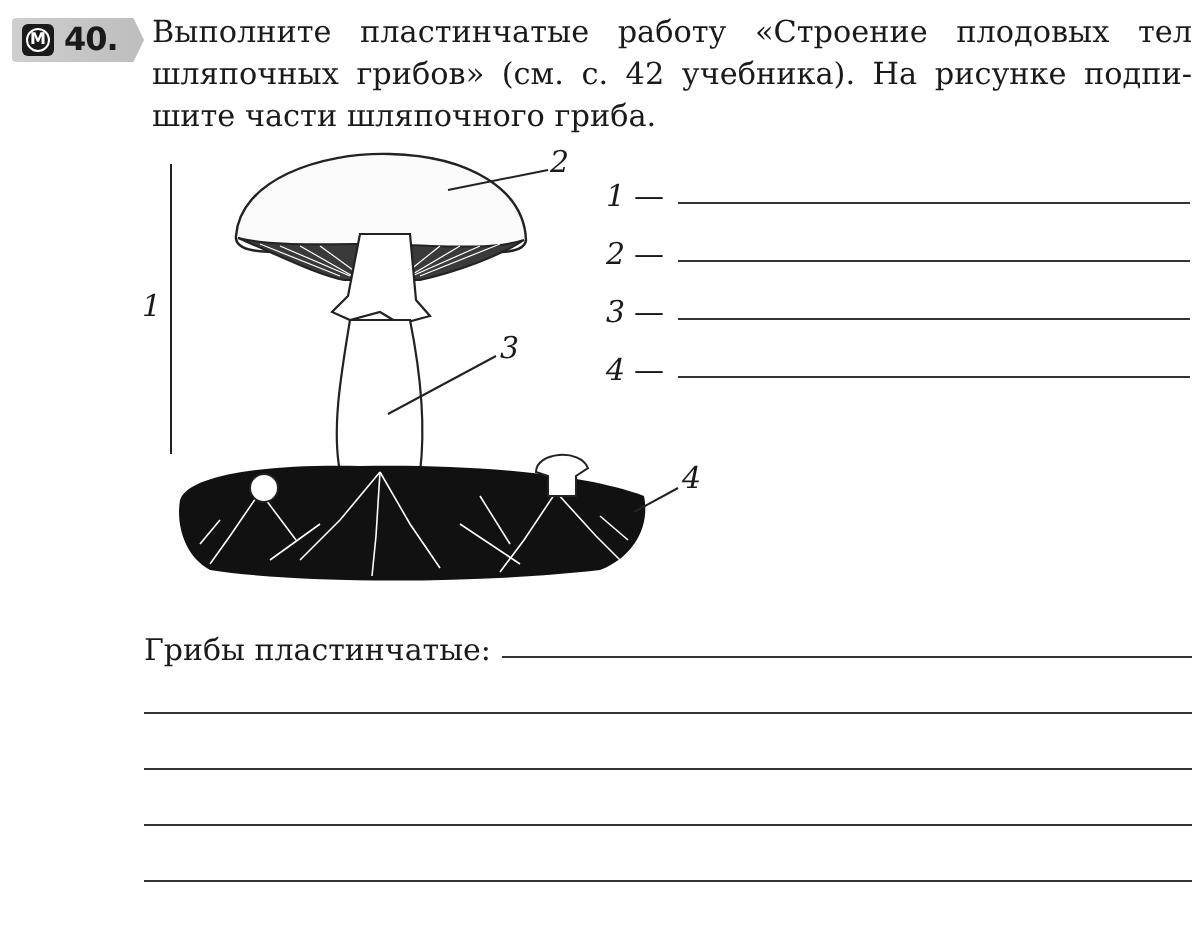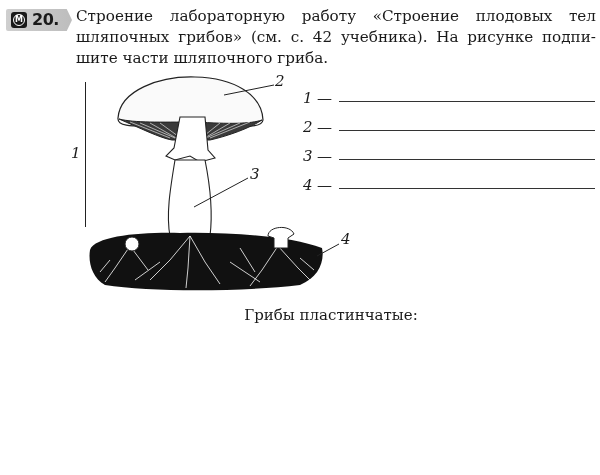--- a/index.html
+++ b/index.html
@@ -25,36 +25,36 @@
   .bracket-label { position: absolute; left: 71px; top: 144px; font-style: italic; font-size: 15px; }
   .callout-num { position: absolute; font-style: italic; font-size: 15px; }
 
   .answer-list { position: absolute; left: 303px; top: 78px; width: 292px; }
   .answer-row { position: relative; height: 29px; display: flex; align-items: flex-end; }
   .answer-row .num { font-style: italic; font-size: 15px; width: 14px; }
   .answer-row .dash { font-size: 15px; width: 22px; }
   .answer-row .line { flex: 1; border-bottom: 1px solid #333; height: 1px; margin-bottom: 5px; }
 
   .section { position: absolute; left: 72px; width: 524px; }
-  .section .row { height: 28px; display: flex; align-items: center; flex-direction: column; }
+  .section .row { height: 28px; display: flex; align-items: flex-end; }
   .section .label { font-size: 15px; white-space: nowrap; margin-right: 6px; margin-bottom: 0; }
   .section .line { flex: 1; border-bottom: 1px solid #333; margin-bottom: 5px; }
 </style>
 </head>
 <body>
 
 <div class="task-header">
   <div class="badge">
     <div class="m-icon">
       <div class="ring">M</div>
     </div>
-    <div class="task-num">20.</div>
+    <div class="task-num">40.</div>
   </div>
   <div class="task-text">
-    <span>Строение лабораторную работу «Строение плодовых тел</span>
+    <span>Выполните пластинчатые работу «Строение плодовых тел</span>
     <span>шляпочных грибов» (см. с. 42 учебника). На рисунке подпи-</span>
     <span class="last">шите части шляпочного гриба.</span>
   </div>
 </div>
 
 <div class="bracket"></div>
 <div class="bracket-label">1</div>
 
 <svg style="position:absolute;left:0;top:0" width="600" height="475" viewBox="0 0 600 475">
 

